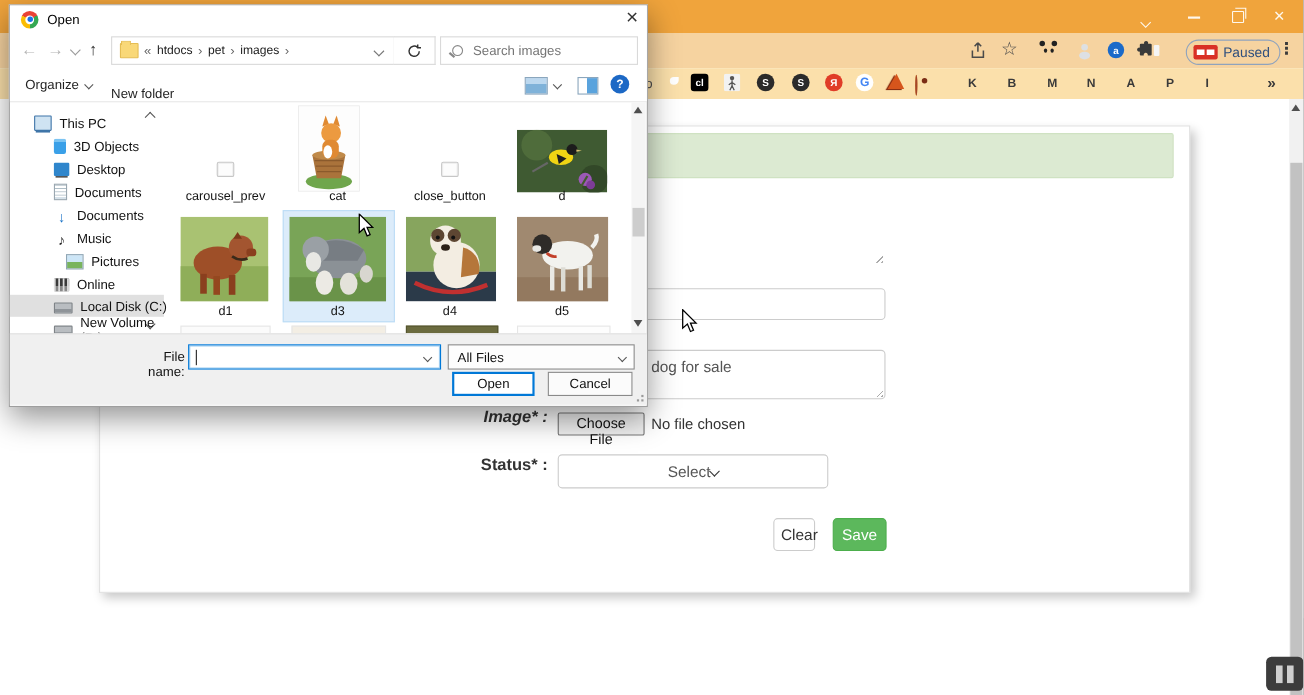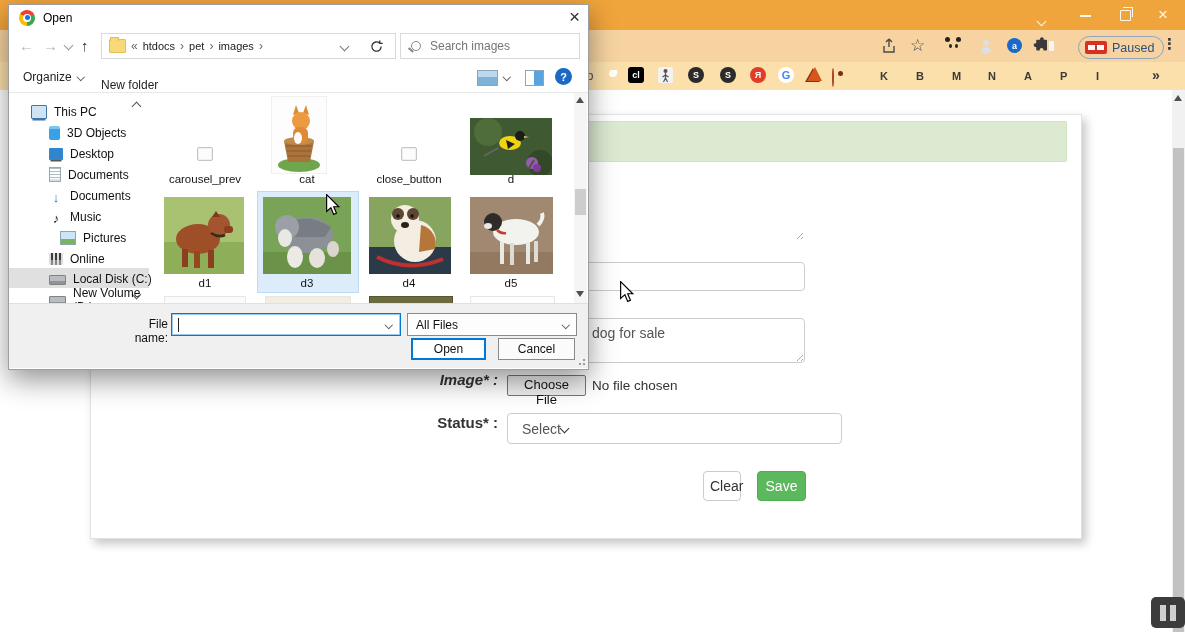--- a/index.html
+++ b/index.html
@@ -177,21 +177,21 @@
     <input class="abs ffield" style="left: 507px; top: 172px; width: 298px; height: 29px;">
 
     <textarea class="abs ffield" style="left: 507px; top: 228px; width: 298px; height: 45px;">dog for sale</textarea>
     <span class="abs resize-grip" style="left:794px;top:262px;"></span>
 
     <span class="abs flabel" style="left:380px;top:281px;width:118px;font-style:italic;">Image* :</span>
     <button class="abs choosefile" style="left:507px;top:285px;width:79px;height:21px;">Choose File</button>
     <span class="abs" style="left:592px;top:288px;font-size:13.5px;color:#333;">No file chosen</span>
 
     <span class="abs flabel" style="left:380px;top:324px;width:118px;">Status* :</span>
-    <div class="abs ffield flex" style="left:507px;top:323px;width:335px;height:31px;padding:0 14px;justify-content:flex-start;">
+    <div class="abs ffield flex" style="left:507px;top:323px;width:246px;height:31px;padding:0 14px;justify-content:center;">
       <span>Select</span>
       <span class="chev" style="color:#333;"></span>
     </div>
 
     <button class="abs btn-clear" style="left:703px;top:381px;width:38px;height:30px;">Clear</button>
     <button class="abs btn-save" style="left:757px;top:381px;width:49px;height:30px;">Save</button>
   </div>
 
 
   <div class="abs sb-main">

